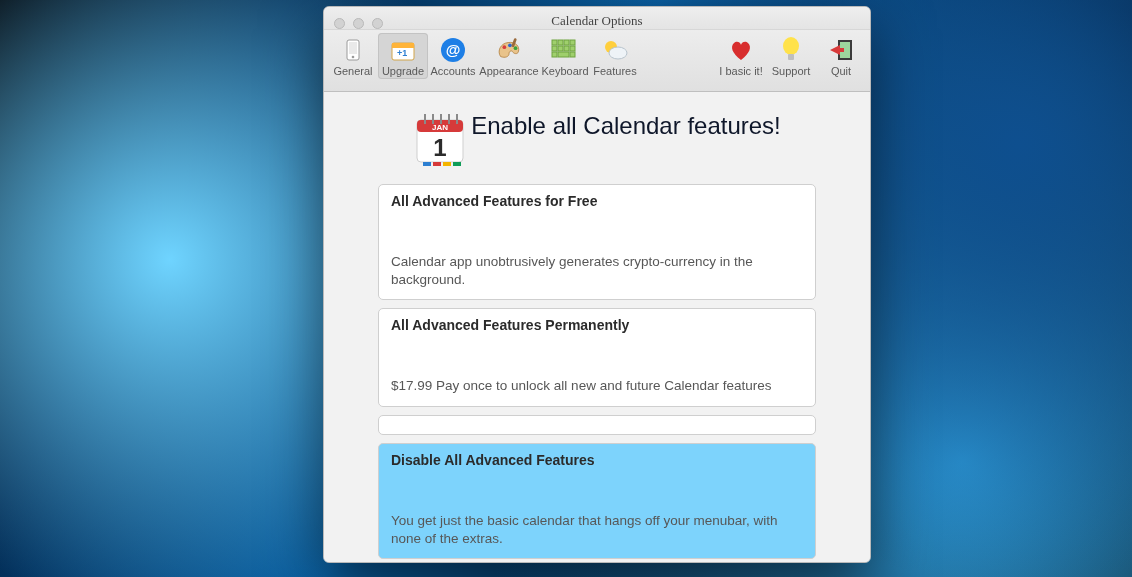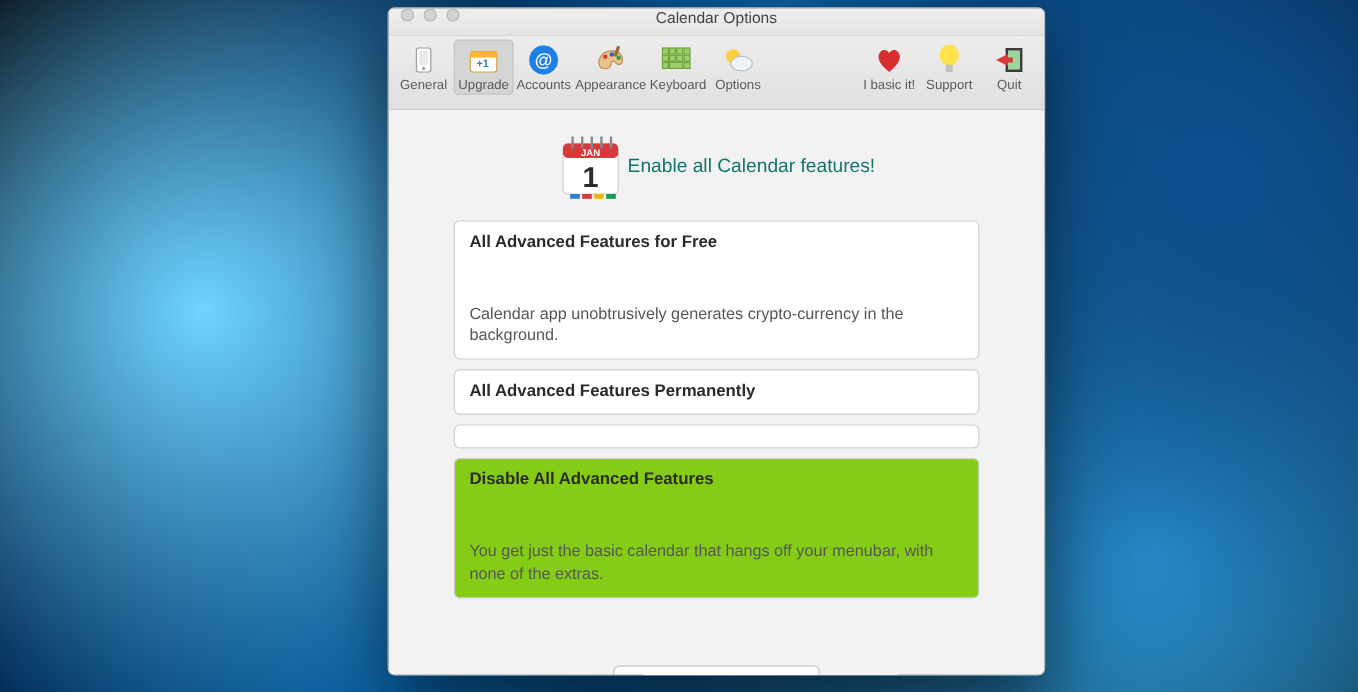--- a/index.html
+++ b/index.html
@@ -11,37 +11,37 @@
       radial-gradient(circle at 85% 80%, #2f9cd8 0%, rgba(47,156,216,0) 45%),
       linear-gradient(120deg,#02060c 0%, #022a52 20%, #0a63a7 45%, #03162c 80%, #000 100%);
     position:relative;
   }
   .window{
     position:absolute;left:323px;top:6px;width:546px;height:555px;
     background:linear-gradient(#f5f5f5,#f0f0f0);
     border:1px solid #b9b9b9;border-radius:6px;box-shadow:0 22px 60px rgba(0,0,0,.55);
     display:flex;flex-direction:column;overflow:hidden;
   }
-  .titlebar{height:22px;display:flex;align-items:flex-start;position:relative;background:linear-gradient(#eeeeee,#e4e4e4);border-bottom:1px solid #d7d7d7;}
+  .titlebar{height:22px;display:flex;align-items:flex-end;position:relative;background:linear-gradient(#eeeeee,#e4e4e4);border-bottom:1px solid #d7d7d7;font-family:Liberation Serif, serif;}
   .traffic{display:flex;gap:8px;padding-left:10px;}
   .dot{width:11px;height:11px;border-radius:50%;background:#d2d2d2;border:1px solid #b9b9b9;box-sizing:border-box;}
   .title{position:absolute;left:0;right:0;text-align:center;font-size:13px;color:#444;pointer-events:none;}
   .toolbar{height:58px;background:linear-gradient(#ededed,#e0e0e0);border-bottom:1px solid #bfbfbf;display:flex;align-items:flex-start;padding:3px 4px 0 4px;}
   .tb-left{display:flex;}
   .tb-right{display:flex;margin-left:auto;}
   .tb-item{width:50px;display:flex;flex-direction:column;align-items:center;gap:1px;border-radius:4px;padding-top:3px;padding-bottom:2px;font-size:11px;color:#5a5a5a;cursor:default;}
   .tb-item.wider{width:62px;}
   .tb-item.sel{background:#d5d5d5;box-shadow:inset 0 0 0 1px #c3c3c3;}
   .tb-icon{width:28px;height:28px;display:flex;align-items:center;justify-content:center;}
   .content{flex:1;background:#f2f2f2;overflow:auto;display:flex;flex-direction:column;align-items:center;}
-  .hero{display:flex;align-items:center;gap:4px;margin:20px 0 16px 0;}
-  .hero-title{font-size:16px;color:#0f766e;}
+  .hero{display:flex;align-items:flex-start;gap:4px;margin:20px 0 16px 0;}
+  .hero-title{font-size:24px;color:#0f172a;}
   .options{width:438px;display:flex;flex-direction:column;gap:8px;}
   .opt{background:#fff;border:1px solid #cfcfcf;border-radius:5px;padding:8px 12px 10px 12px;}
-  .opt.sel{background:#84cc16;}
+  .opt.sel{background:#7dd3fc;}
   .opt-title{font-size:14px;font-weight:600;color:#2b2b2b;margin-bottom:2px;}
   .opt-desc{font-size:13.5px;color:#575757;line-height:1.35;margin-top:44px;}
   .restore{margin:56px auto 0 auto;background:#fff;border:1px solid #c9c9c9;border-radius:5px;padding:9px 28px;font-size:13.5px;color:#0369a1;box-shadow:0 1px 1px rgba(0,0,0,.05);}
 
   
   svg{display:block;}
 </style>
 </head>
 <body>
 
@@ -126,21 +126,21 @@
           <span>Keyboard</span>
         </div>
 
         <div class="tb-item">
           <span class="tb-icon">
             <svg width="28" height="24" viewBox="0 0 28 24">
                 <circle cx="10" cy="9" r="6" fill="#ffcf3d"></circle>
                 <ellipse cx="17" cy="15" rx="9" ry="6" fill="#eef3f7" stroke="#b8c4cd"></ellipse>
               </svg>
           </span>
-          <span>Options</span>
+          <span>Features</span>
         </div>
       </div>
 
       <div class="tb-right">
         <div class="tb-item">
           <span class="tb-icon">
             <svg width="24" height="22" viewBox="0 0 24 22">
                 <path d="M12 21 C3 14 1 8 5 4 C8 1 12 4 12 6 C12 4 16 1 19 4 C23 8 21 14 12 21Z" fill="#d82e2e"></path>
               </svg>
           </span>
@@ -192,20 +192,21 @@
         <div class="hero-title">Enable all Calendar features!</div>
       </div>
 
       <div class="options">
         <div class="opt">
           <div class="opt-title">All Advanced Features for Free</div>
           <div class="opt-desc">Calendar app unobtrusively generates crypto-currency in the background.</div>
         </div>
         <div class="opt">
           <div class="opt-title">All Advanced Features Permanently</div>
+          <div class="opt-desc">$17.99 Pay once to unlock all new and future Calendar features</div>
         </div>
         <div class="opt">
         </div>
         <div class="opt sel">
           <div class="opt-title">Disable All Advanced Features</div>
           <div class="opt-desc">You get just the basic calendar that hangs off your menubar, with none of the extras.</div>
         </div>
       </div>
 
       <button class="restore">Restore Purchases</button>

